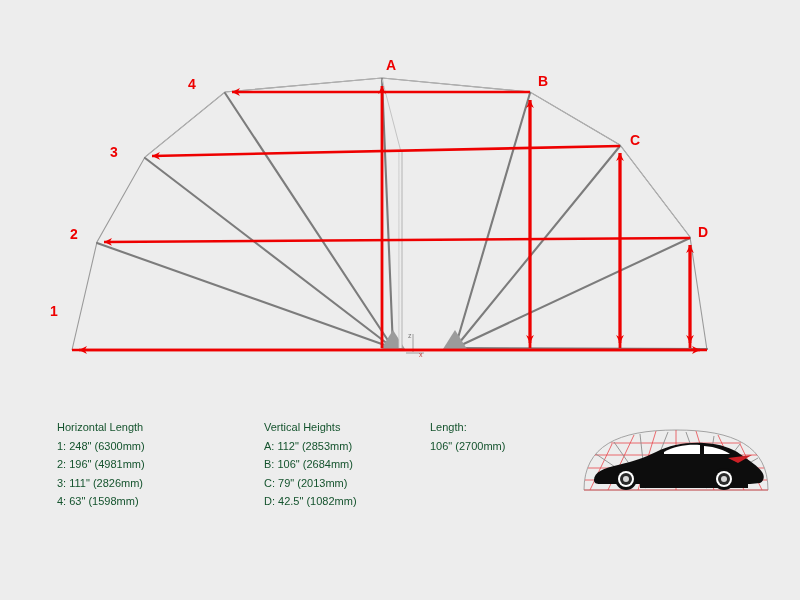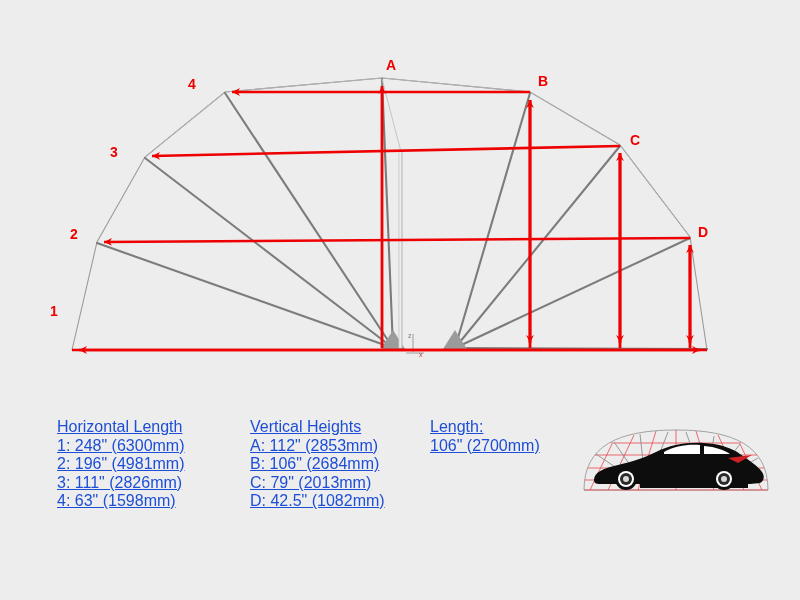--- a/index.html
+++ b/index.html
@@ -23,34 +23,33 @@
   }
   svg.layer {
     position: absolute;
     left: 0; top: 0;
     width: 800px;
     height: 600px;
     display: block;
   }
   .legend {
     position: absolute;
-    font-size: 16px;
-    color: #1d4ed8;
+    font-size: 11px;
+    color: #14532d;
     line-height: 18.5px;
     white-space: nowrap;
-    text-decoration: underline;
   }
   .legend .head {
     display: block;
   }
   .legend .row {
     display: block;
   }
   #legend-horizontal { left: 57px; top: 418px; }
-  #legend-vertical   { left: 250px; top: 418px; }
+  #legend-vertical   { left: 264px; top: 418px; }
   #legend-width      { left: 430px; top: 418px; }
 </style>
 </head>
 <body>
 
 <div id="stage">
 
   <svg class="layer" viewBox="0 0 800 600">
     <defs>
       <marker id="ahL" markerWidth="9" markerHeight="9" refX="8" refY="4.5" orient="auto" markerUnits="userSpaceOnUse">

